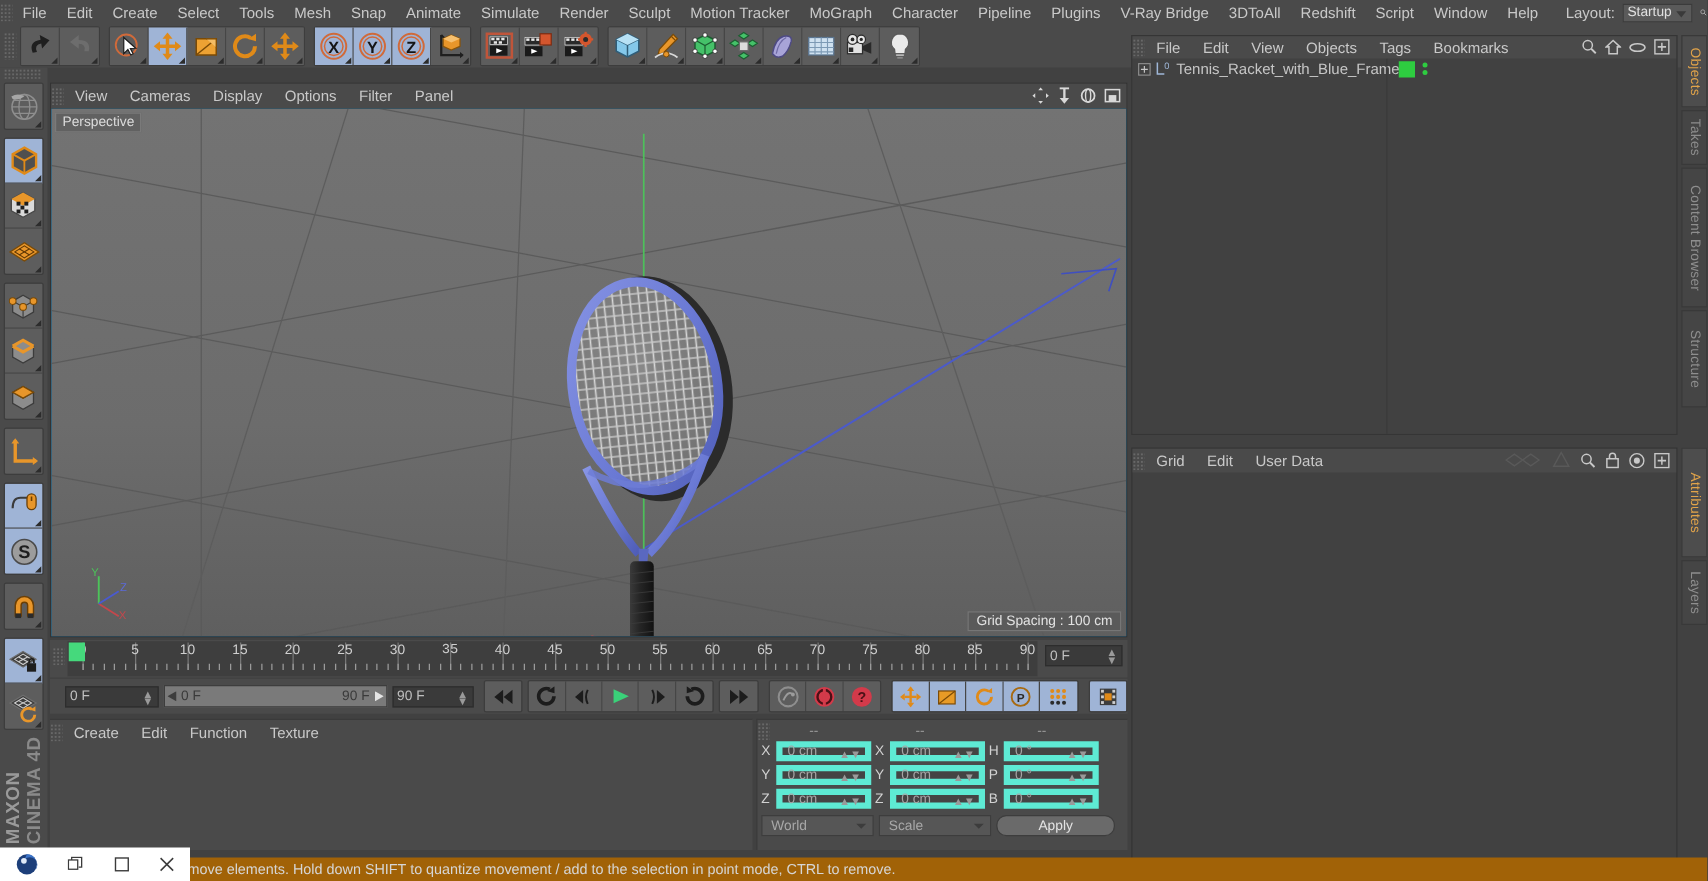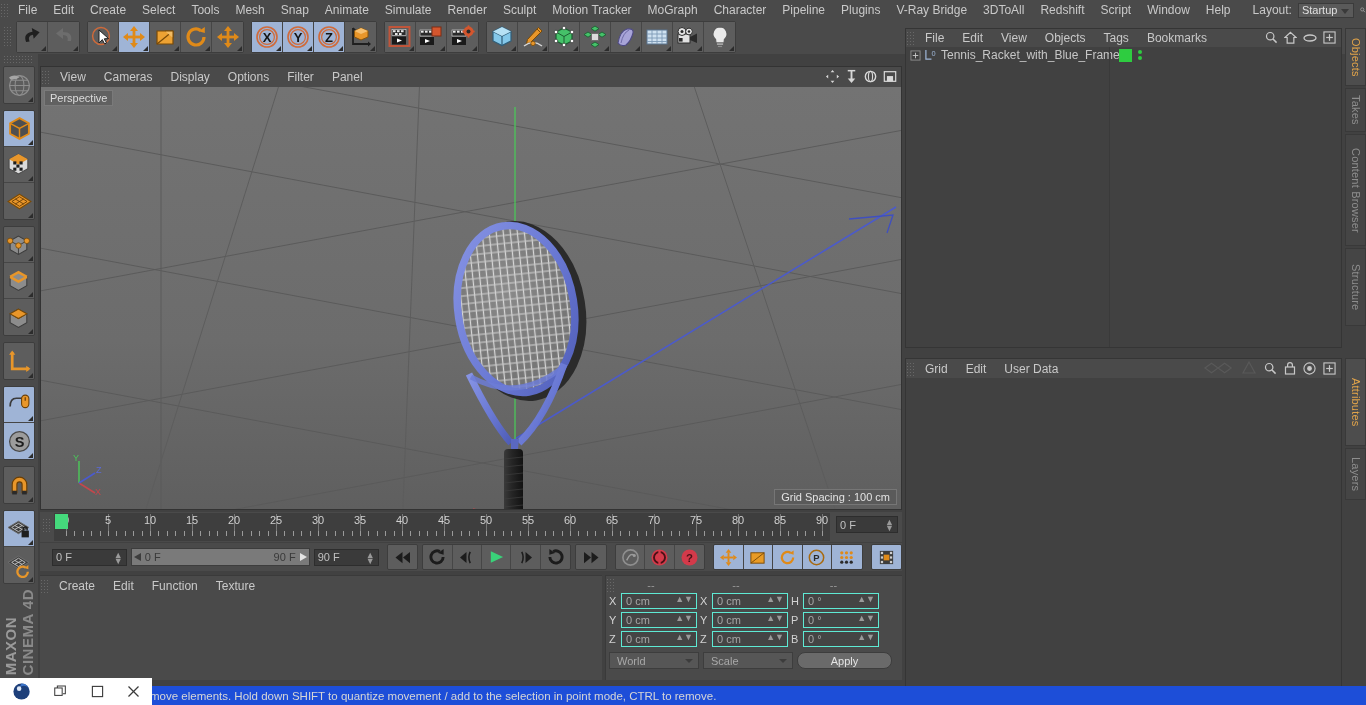--- a/index.html
+++ b/index.html
@@ -162,21 +162,21 @@
   
   .coords {
     position: absolute; left: 605px; top: 575px; width: 297px; height: 105px;
     background: #4a4a4a; border-left: 1px solid #3a3a3a; border-top: 1px solid #3a3a3a;
   }
   .co-menu { height: 17px; display: flex; align-items: center; font-size: 11px; color: #9a9a9a;}
   .co-rows { padding: 0 3px; }
   .co-row { display: flex; align-items: center; gap: 3px; margin-bottom: 3px; }
   .co-lab { width: 9px; font-size: 11px; color: #d2d2d2; }
   .co-in {
-    width: 76px; height: 16px; background: #444; border: 1px solid #5eead4;
+    width: 76px; height: 16px; background: #444; border: 5px solid #5eead4;
     font-size: 11px; color: #a6a6a6; display: flex; align-items: center; padding-left: 4px;
     position: relative;
   }
   .co-bottom { display: flex; align-items: flex-end; gap: 4px; padding: 2px 3px 0 3px; }
   .co-sel {
     width: 90px; height: 17px; background: #565656; border: 1px solid #3d3d3d;
     font-size: 11px; color: #a8a8a8; display: flex; align-items: center; padding-left: 7px; position: relative;
   }
   .co-sel .caret { position: absolute; right: 5px; top: 6px; width: 0; height: 0;
     border-left: 4px solid transparent; border-right: 4px solid transparent; border-top: 4px solid #3c3c3c; }
@@ -213,21 +213,21 @@
   }
   .vtab span {
     writing-mode: vertical-rl; font-size: 11px; color: #8e8e8e; letter-spacing: .2px;
   }
   .vtab.sel { background: #4d4d4d; }
   .vtab.sel span { color: #e2a44a; }
 
   
   .statusbar {
     position: absolute; left: 0; top: 686px; width: 1366px; height: 19px;
-    background: #1d4ed8; display: flex; align-items: center;
+    background: #a16207; display: flex; align-items: center;
   }
   .status-text { font-size: 11.5px; color: #d6d6d6; padding-left: 150px; white-space: nowrap; }
   .taskbar {
     position: absolute; left: 0; top: 678px; width: 152px; height: 27px;
     background: #fff; display: flex; align-items: center; justify-content: space-around;
   }
 </style>
 </head>
 <body>
 
@@ -833,21 +833,21 @@
         <div class="tl-tick" style="left: 247.2px;"></div>
         <div class="tl-tick" style="left: 255.6px;"></div>
         <div class="tl-tickmaj" style="left: 264px;"></div>
         <div class="tl-num" style="left: 264px;">30</div>
         <div class="tl-tick" style="left: 264px;"></div>
         <div class="tl-tick" style="left: 272.4px;"></div>
         <div class="tl-tick" style="left: 280.8px;"></div>
         <div class="tl-tick" style="left: 289.2px;"></div>
         <div class="tl-tick" style="left: 297.6px;"></div>
         <div class="tl-tickmaj" style="left: 306px;"></div>
-        <div class="tl-num" style="left: 306px;">35</div>
+        <div class="tl-num" style="left: 306px; font-family: Liberation Mono, monospace;">35</div>
         <div class="tl-tick" style="left: 306px;"></div>
         <div class="tl-tick" style="left: 314.4px;"></div>
         <div class="tl-tick" style="left: 322.8px;"></div>
         <div class="tl-tick" style="left: 331.2px;"></div>
         <div class="tl-tick" style="left: 339.6px;"></div>
         <div class="tl-tickmaj" style="left: 348px;"></div>
         <div class="tl-num" style="left: 348px;">40</div>
         <div class="tl-tick" style="left: 348px;"></div>
         <div class="tl-tick" style="left: 356.4px;"></div>
         <div class="tl-tick" style="left: 364.8px;"></div>

